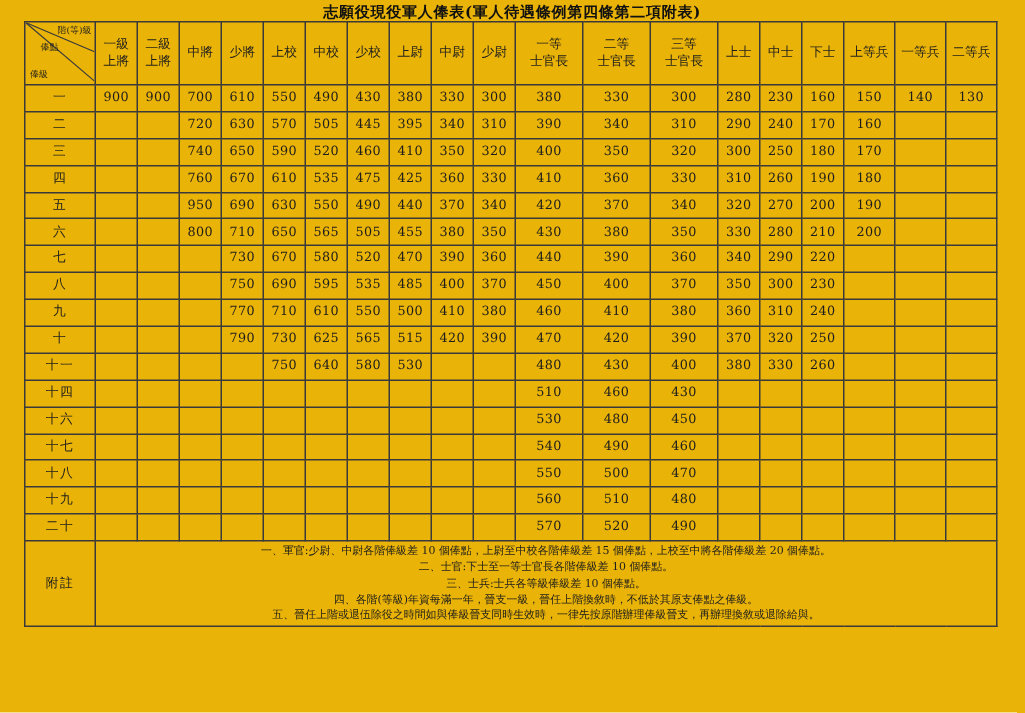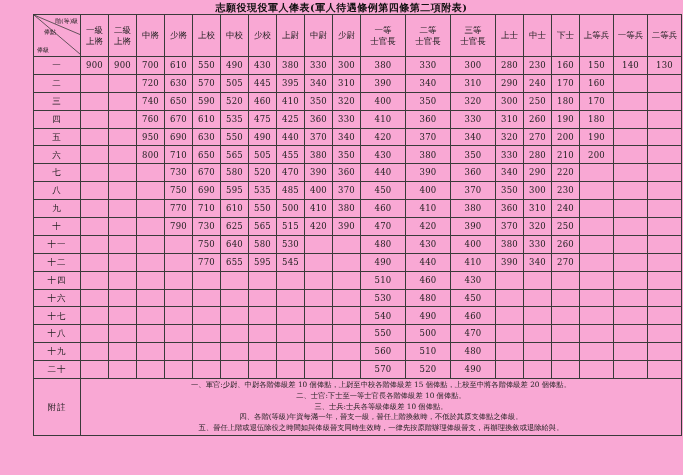--- a/index.html
+++ b/index.html
@@ -1,32 +1,32 @@
 <!DOCTYPE html>
 <html><head>
 <meta charset="utf-8">
 <style>
   html,body{margin:0;padding:0;background:#ffffff;}
   .page{
     position:relative;
     width:683px;height:475px;
-    background:#f9a8d4;
+    background:#eab308;
     font-family:"DejaVu Serif","Liberation Serif",serif;
     color:#1d1d1d;
     overflow:hidden;
   }
   .title{
     position:absolute;top:1px;left:0;width:100%;
     text-align:center;
     font-size:10px;font-weight:bold;
     letter-spacing:0.5px;
     color:#111;
   }
   table.pay{
-    position:absolute;top:14px;left:33px;
+    position:absolute;top:14px;left:16px;
     width:648px;
     border-collapse:collapse;
     table-layout:fixed;
     border:1.6px solid #2e2e2e;
   }
   table.pay th, table.pay td{
     border:1px solid #3a3a3a;
     padding:0;
     text-align:center;
     vertical-align:middle;
@@ -366,42 +366,20 @@
           <td>430</td>
           <td>400</td>
           <td>380</td>
           <td>330</td>
           <td>260</td>
           <td></td>
           <td></td>
           <td></td>
         </tr>
         <tr>
-          <td class="rowlabel">十二</td>
-          <td></td>
-          <td></td>
-          <td></td>
-          <td></td>
-          <td>770</td>
-          <td>655</td>
-          <td>595</td>
-          <td>545</td>
-          <td></td>
-          <td></td>
-          <td>490</td>
-          <td>440</td>
-          <td>410</td>
-          <td>390</td>
-          <td>340</td>
-          <td>270</td>
-          <td></td>
-          <td></td>
-          <td></td>
-        </tr>
-        <tr>
           <td class="rowlabel">十四</td>
           <td></td>
           <td></td>
           <td></td>
           <td></td>
           <td></td>
           <td></td>
           <td></td>
           <td></td>
           <td></td>

